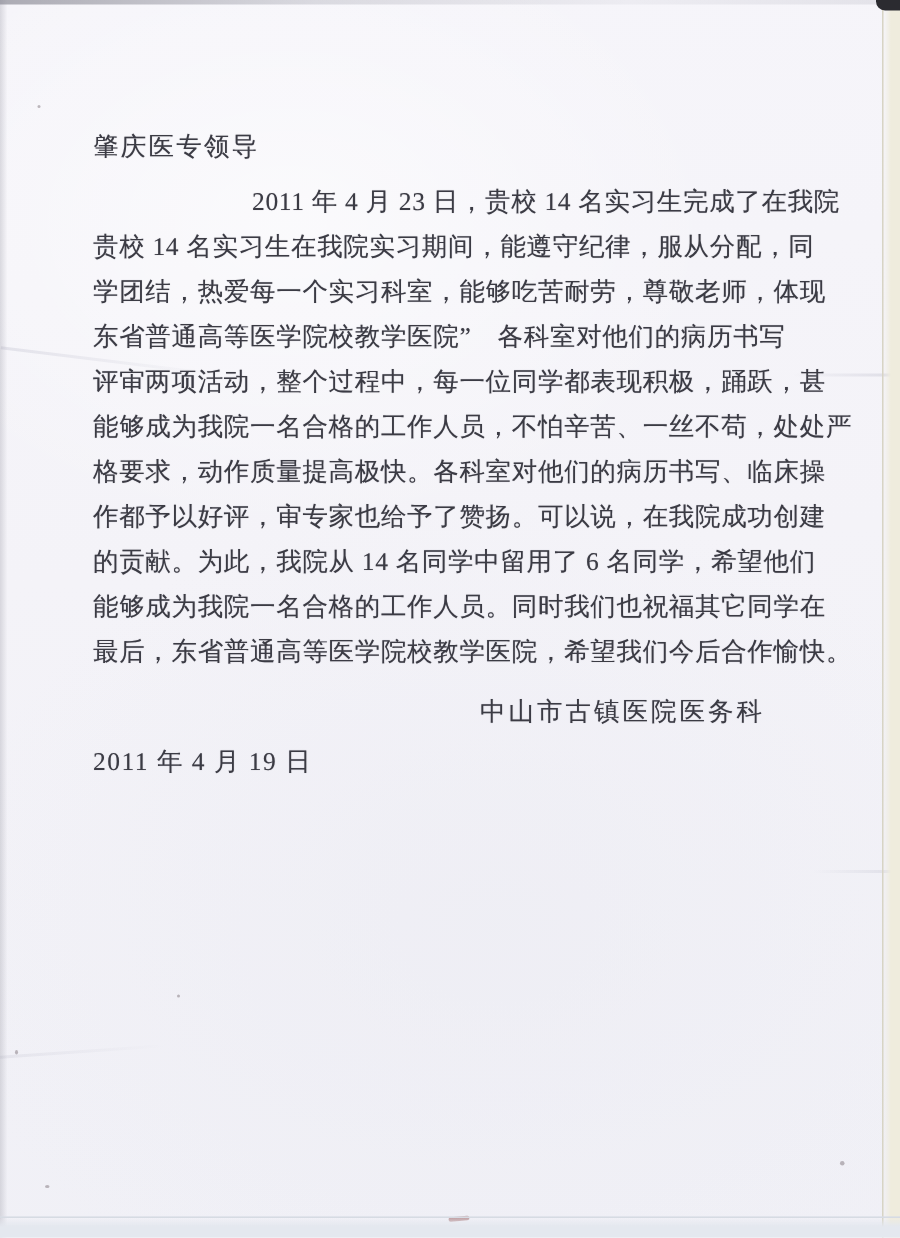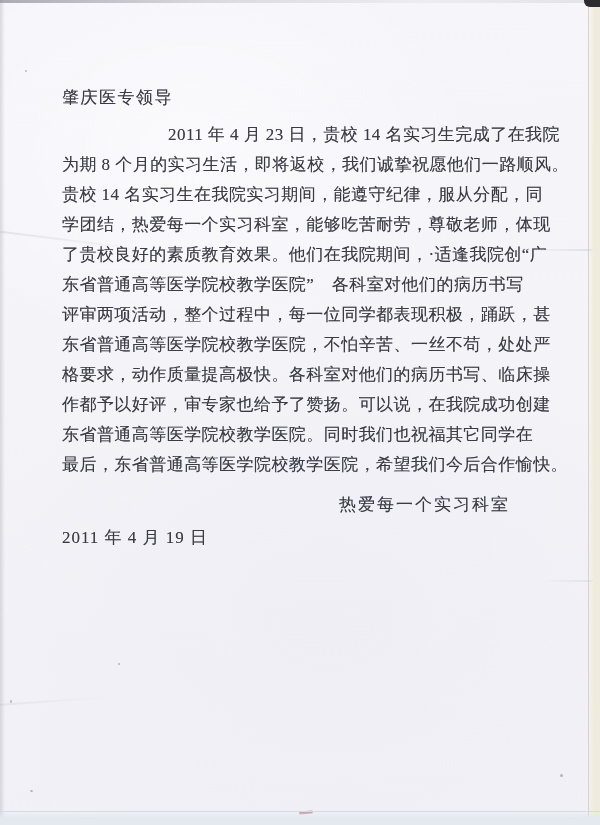--- a/index.html
+++ b/index.html
@@ -121,32 +121,31 @@
   }
 </style>
 </head>
 <body>
 
 <div class="scan">
 
   <div class="letter">
     <div class="salutation">肇庆医专领导</div>
     <div class="line indent">2011 年 4 月 23 日，贵校 14 名实习生完成了在我院</div>
-    <div class="line">为期 8 个月的实习生活，即将返校，我们诚挚祝愿他们一路顺风。</div>
     <div class="line">贵校 14 名实习生在我院实习期间，能遵守纪律，服从分配，同</div>
     <div class="line">学团结，热爱每一个实习科室，能够吃苦耐劳，尊敬老师，体现</div>
-    <div class="line">了贵校良好的素质教育效果。他们在我院期间，·适逢我院创“广</div>
     <div class="line">东省普通高等医学院校教学医院”　各科室对他们的病历书写</div>
     <div class="line">评审两项活动，整个过程中，每一位同学都表现积极，踊跃，甚</div>
-    <div class="line">东省普通高等医学院校教学医院，不怕辛苦、一丝不苟，处处严</div>
+    <div class="line">能够成为我院一名合格的工作人员，不怕辛苦、一丝不苟，处处严</div>
     <div class="line">格要求，动作质量提高极快。各科室对他们的病历书写、临床操</div>
     <div class="line">作都予以好评，审专家也给予了赞扬。可以说，在我院成功创建</div>
-    <div class="line">东省普通高等医学院校教学医院。同时我们也祝福其它同学在</div>
+    <div class="line">的贡献。为此，我院从 14 名同学中留用了 6 名同学，希望他们</div>
+    <div class="line">能够成为我院一名合格的工作人员。同时我们也祝福其它同学在</div>
     <div class="line">最后，东省普通高等医学院校教学医院，希望我们今后合作愉快。</div>
-    <div class="sig">热爱每一个实习科室</div>
+    <div class="sig">中山市古镇医院医务科</div>
     <div class="date">2011 年 4 月 19 日</div>
   </div>
 
   <div class="crease crease-l1"></div>
   <div class="crease crease-l2"></div>
   <div class="crease crease-r1"></div>
   <div class="crease crease-r2"></div>
 
   <div class="speck speck-a"></div>
   <div class="speck speck-b"></div>

